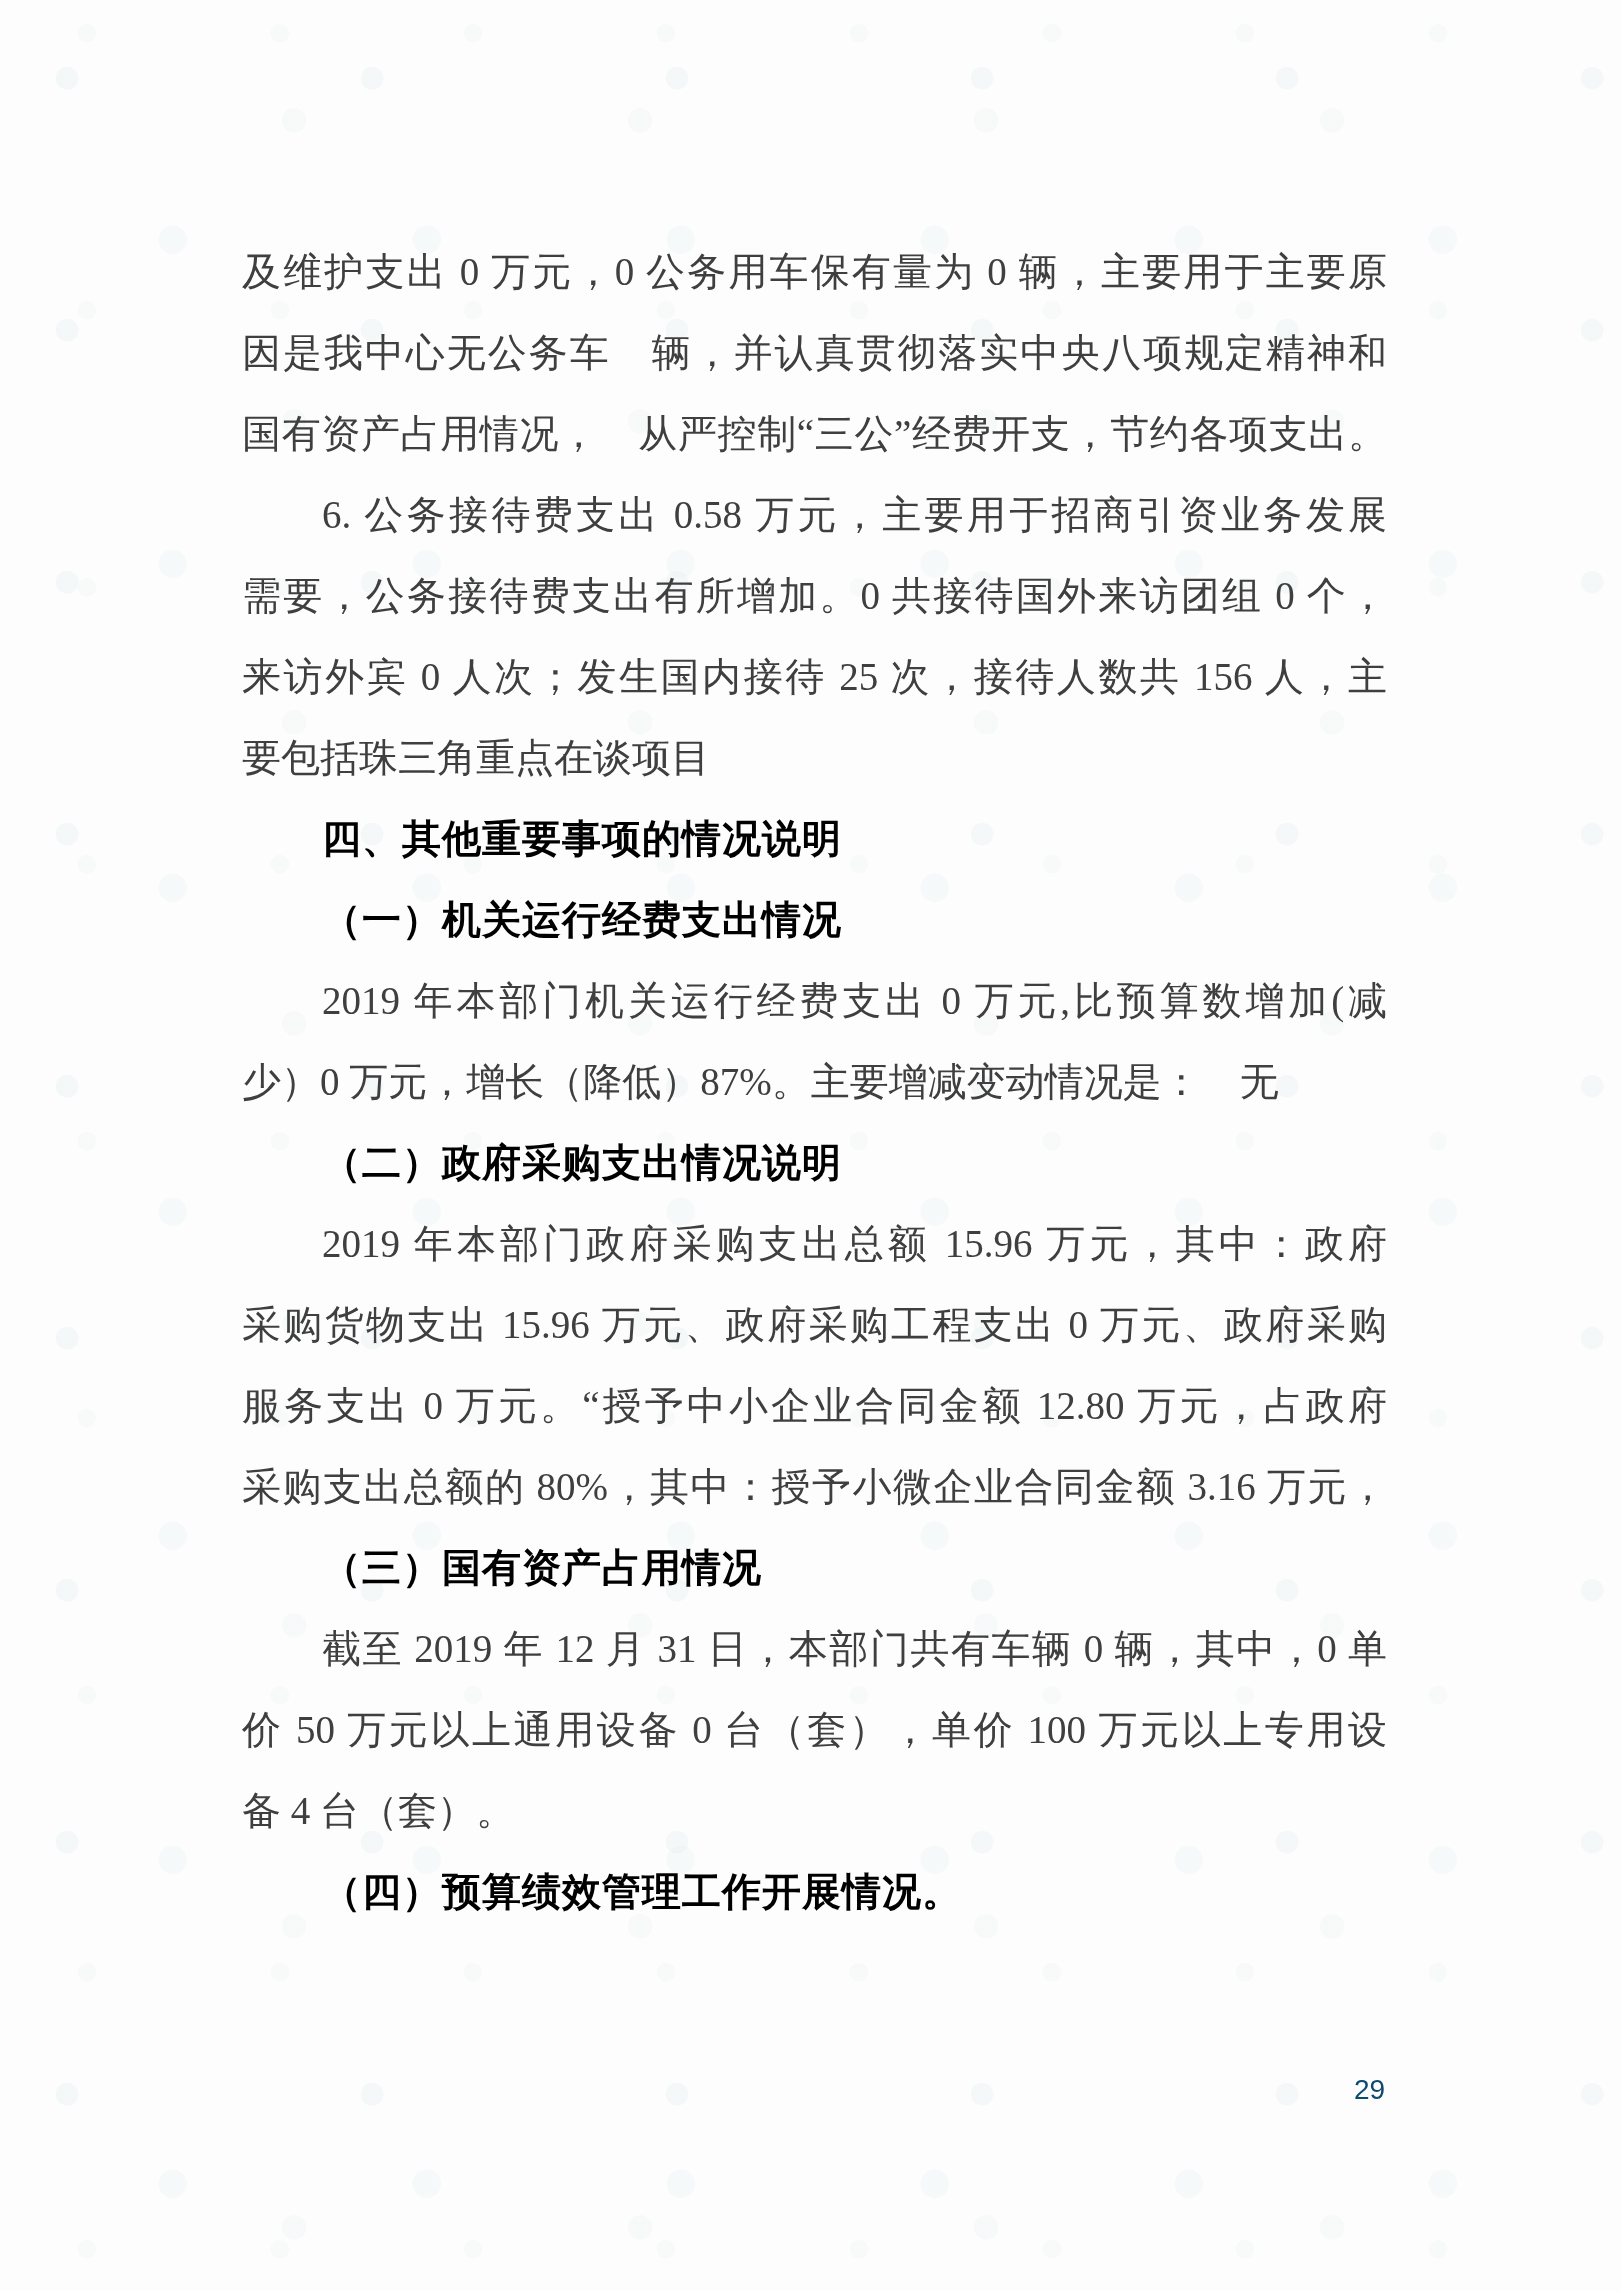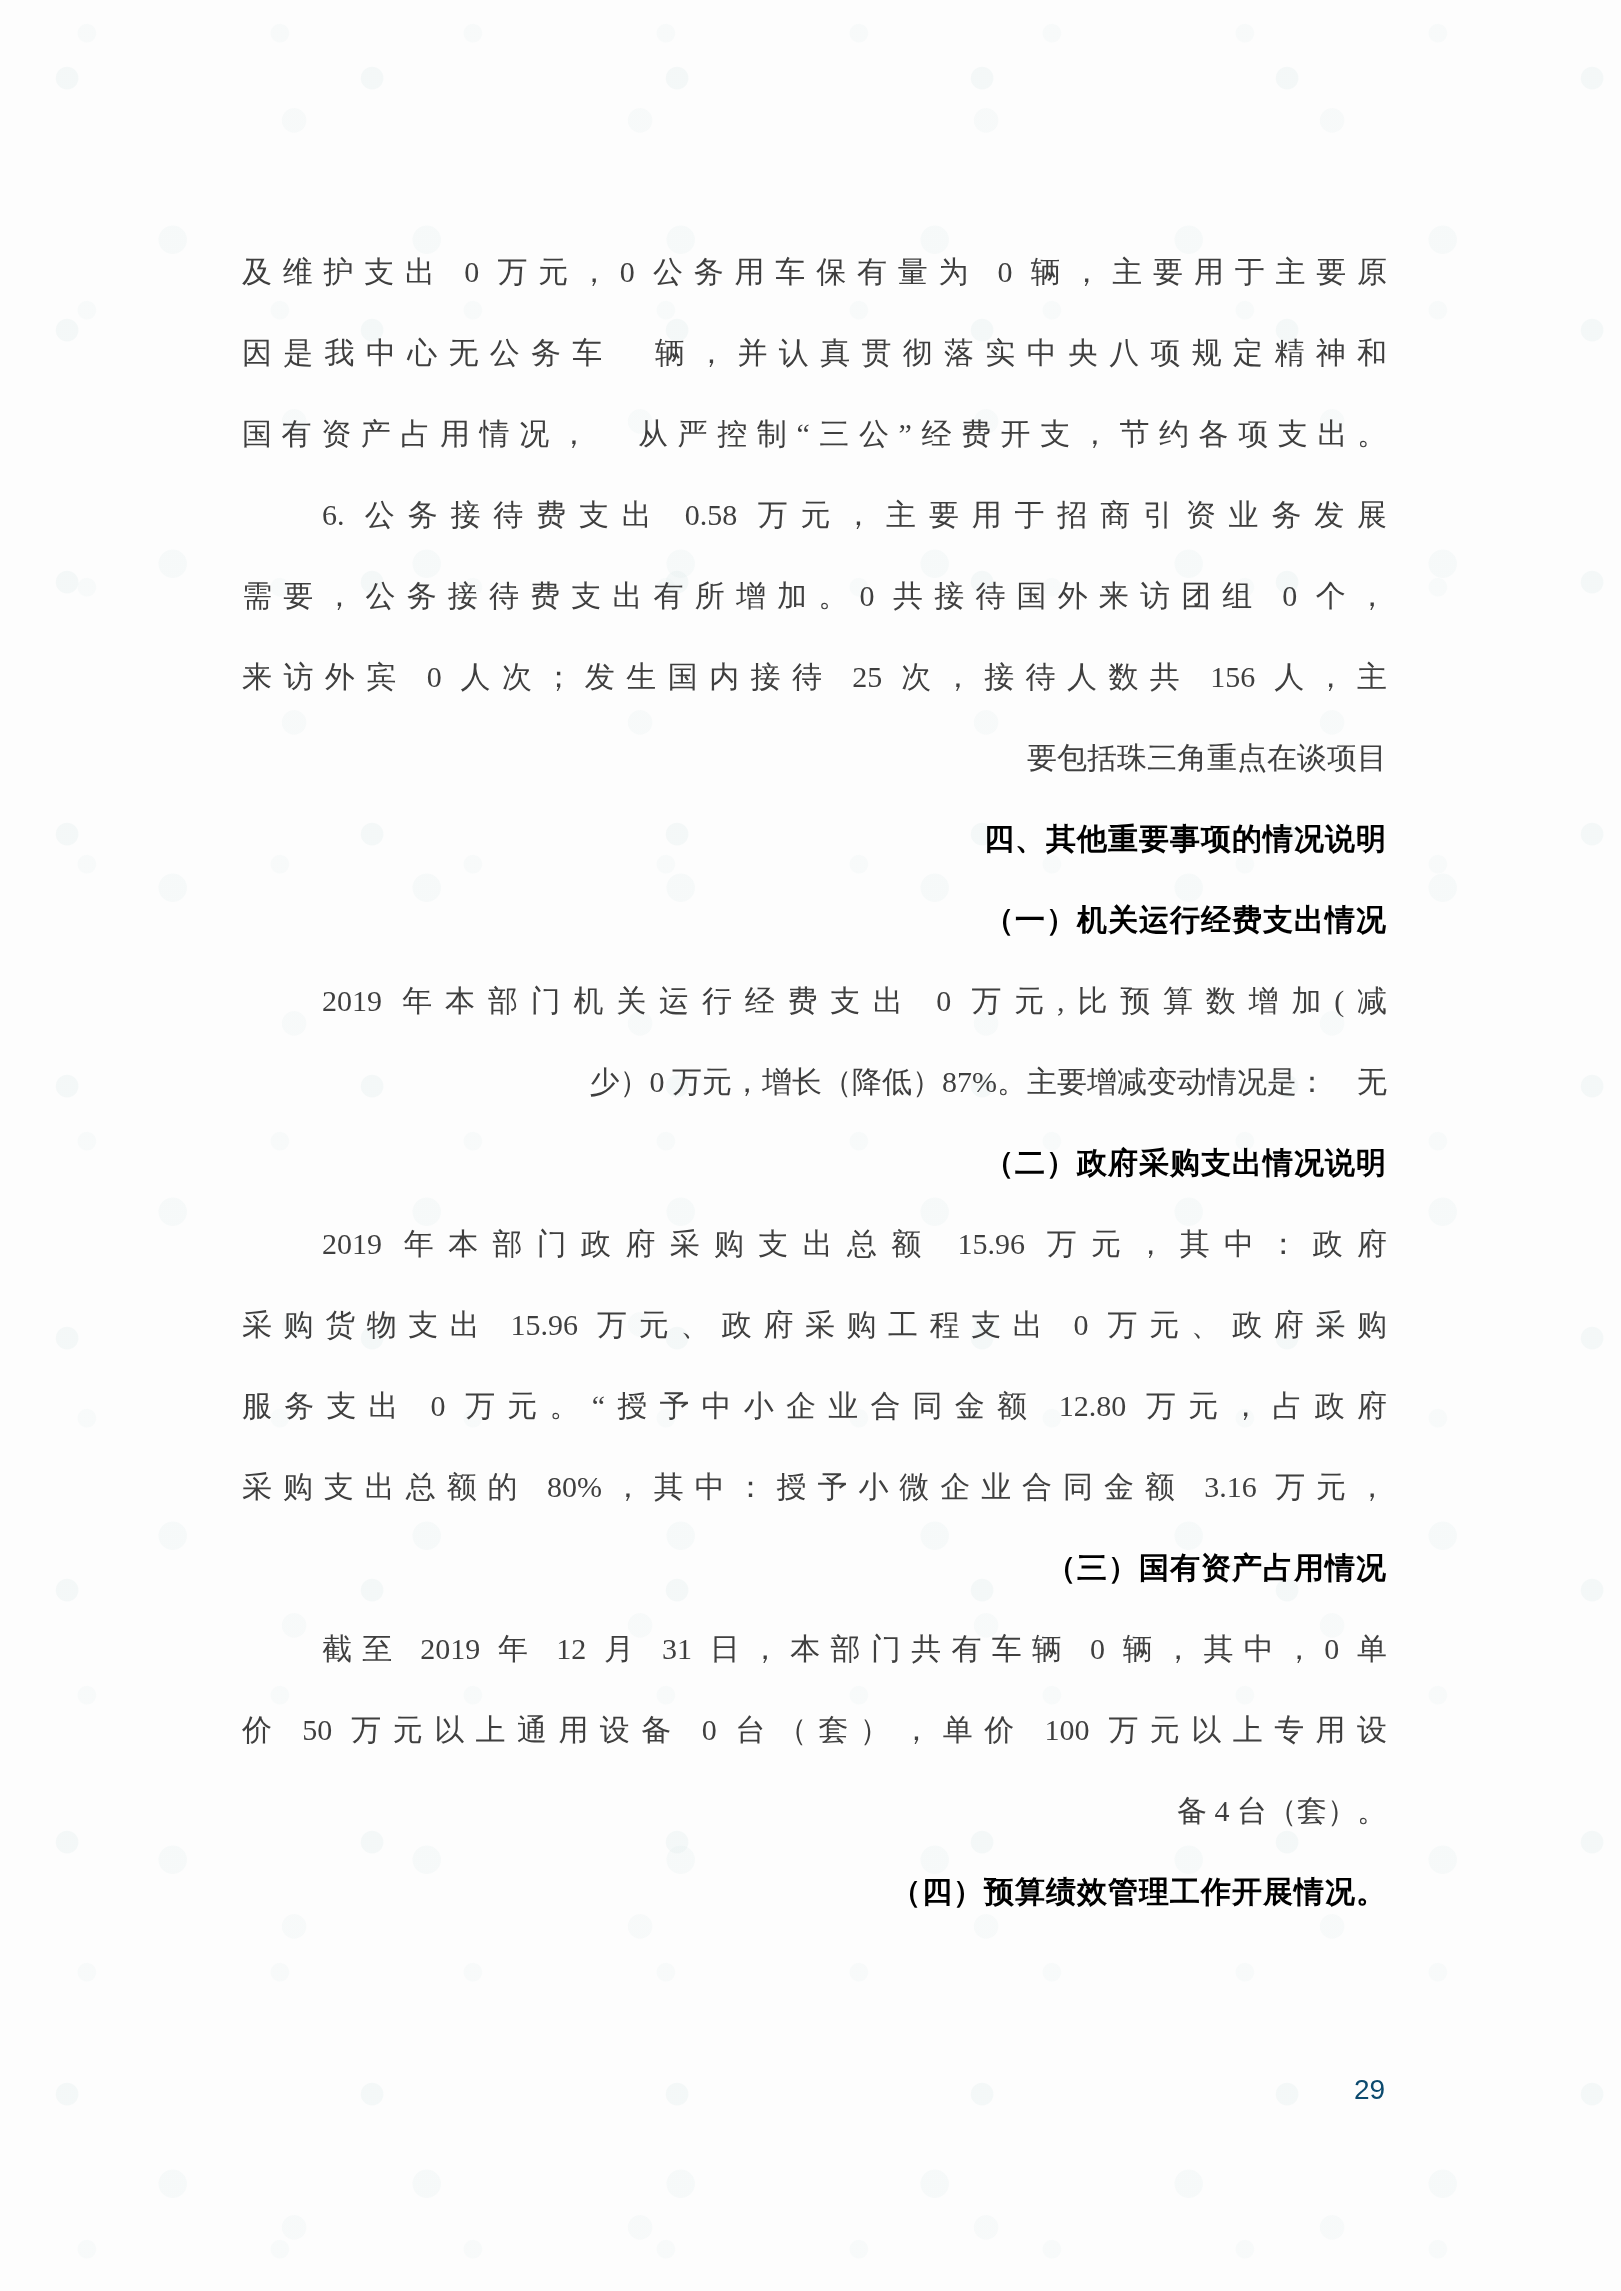--- a/index.html
+++ b/index.html
@@ -24,28 +24,28 @@
       radial-gradient(circle at 45% 12%, rgba(222,236,236,0.16) 0 8.8px, rgba(222,236,236,0) 9.8px),
       radial-gradient(circle at 85% 40%, rgba(214,231,231,0.14) 0 11.8px, rgba(214,231,231,0) 12.7px);
     background-size: 305px 252px, 254px 324px, 193px 277px, 346px 301px;
     pointer-events: none;
   }
   .page-text {
     position: absolute;
     left: 242px;
     top: 231px;
     width: 1145px;
-    font-size: 30px;
+    font-size: 39px;
     color: #3f3f3f;
   }
   .line {
     height: 81px;
     line-height: 81px;
     overflow: hidden;
-    text-align: right;
+    text-align: left;
   }
   .line.j {
     text-align: justify;
     text-align-last: justify;
   }
   .line.indent {
     padding-left: 80px;
   }
   .line.heading {
     padding-left: 80px;

